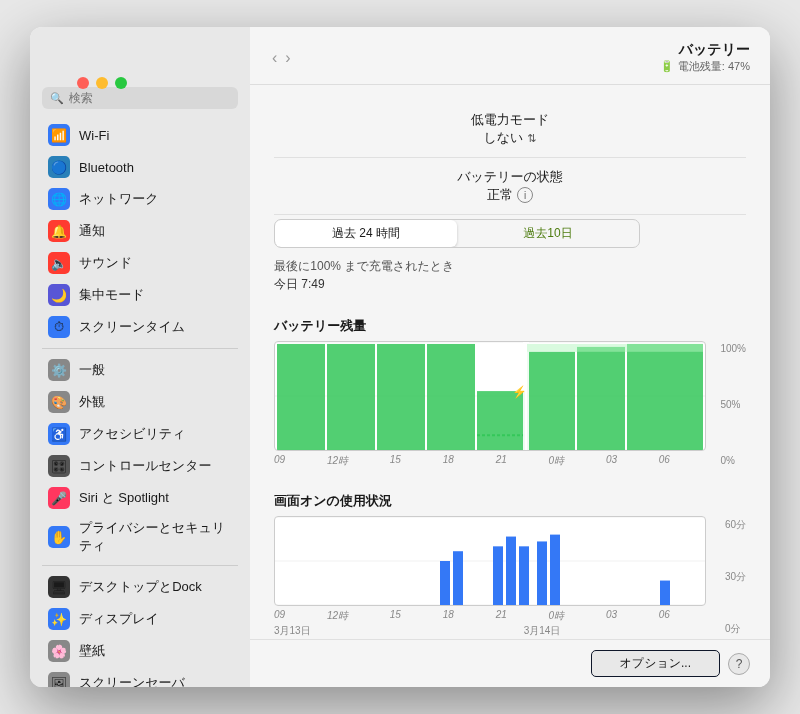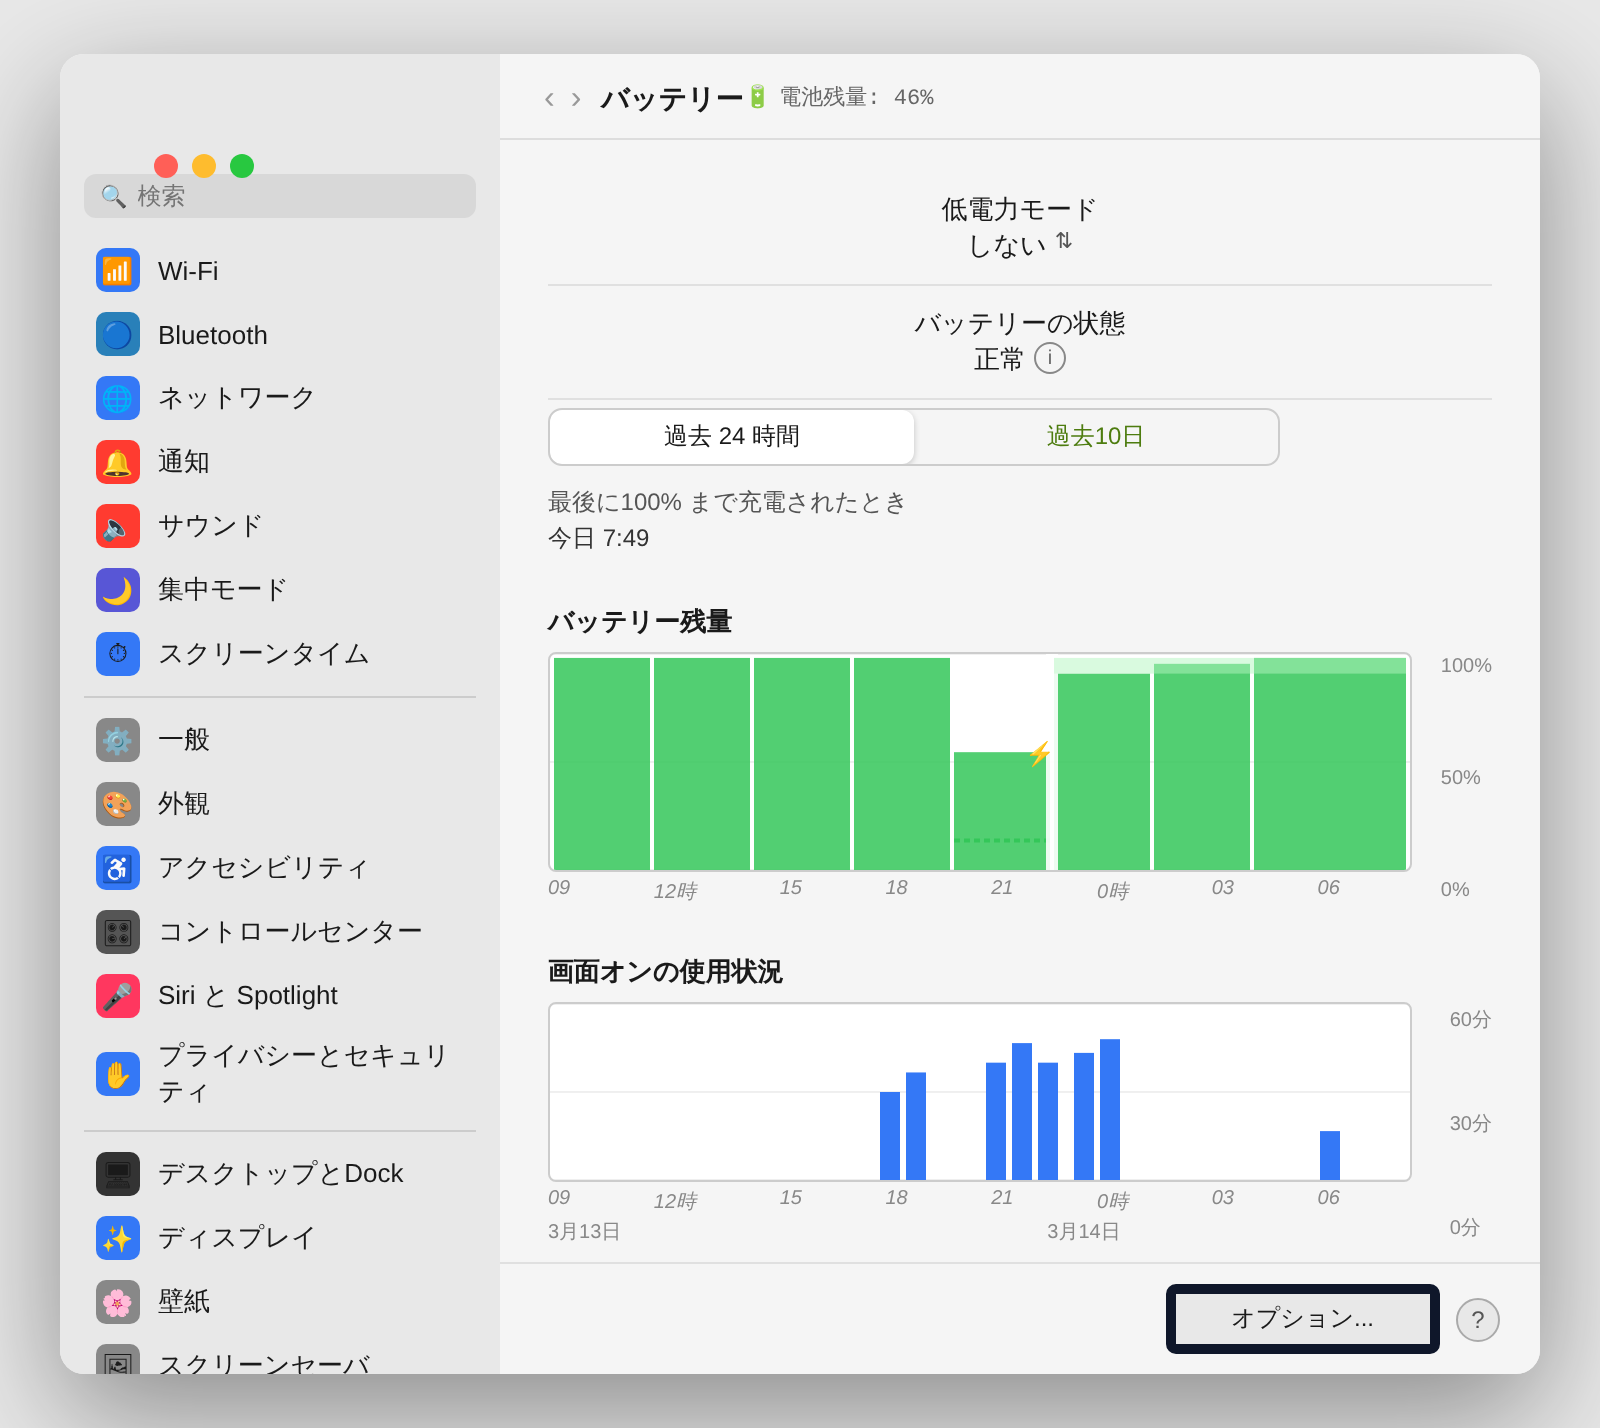--- a/index.html
+++ b/index.html
@@ -117,24 +117,23 @@
     .nav-arrow {
       background: none;
       border: none;
       cursor: pointer;
       font-size: 16px;
       color: #999;
       padding: 0 2px;
     }
     .header-title-area {
       display: flex;
-      flex-direction: row;
-      align-items: flex-start;
+      flex-direction: column;
+      align-items: flex-end;
       flex: 1;
-      font-family: Liberation Mono, monospace;
     }
     .header-title {
       font-size: 14px;
       font-weight: 600;
       color: #1a1a1a;
     }
     .header-subtitle {
       font-size: 11px;
       color: #666;
       display: flex;
@@ -155,21 +154,21 @@
       flex-direction: column;
     }
     .setting-label {
       font-size: 13px;
       color: #1a1a1a;
     }
     .setting-value {
       font-size: 13px;
       color: #1a1a1a;
       display: flex;
-      align-items: flex-start;
+      align-items: center;
       gap: 4px;
     }
     .stepper-icon {
       font-size: 11px;
       color: #555;
     }
     .info-icon {
       width: 16px;
       height: 16px;
       border-radius: 50%;
@@ -259,21 +258,21 @@
     .footer-bar {
       display: flex;
       justify-content: flex-end;
       align-items: center;
       padding: 10px 20px;
       border-top: 1px solid #e0e0e0;
       gap: 8px;
     }
     .options-btn {
       background: #e8e8e8;
-      border: 5px solid #0f172a;
+      border: 1px solid #0f172a;
       border-radius: 5px;
       padding: 4px 28px;
       font-size: 12px;
       cursor: pointer;
       color: #1a1a1a;
     }
     .help-btn {
       width: 22px;
       height: 22px;
       border-radius: 50%;
@@ -384,21 +383,21 @@
     <div class="main-content">
       <div class="main-header">
         <div class="nav-arrows">
           <button class="nav-arrow">‹</button>
           <button class="nav-arrow">›</button>
         </div>
         <div class="header-title-area">
           <span class="header-title">バッテリー</span>
           <span class="header-subtitle">
             <span>🔋</span>
-            <span>電池残量: 46%</span>
+            <span>電池残量: 47%</span>
           </span>
         </div>
       </div>
 
       <div class="content-area">
 
         <div class="setting-row">
           <span class="setting-label">低電力モード</span>
           <span class="setting-value">
             <span>しない</span>

